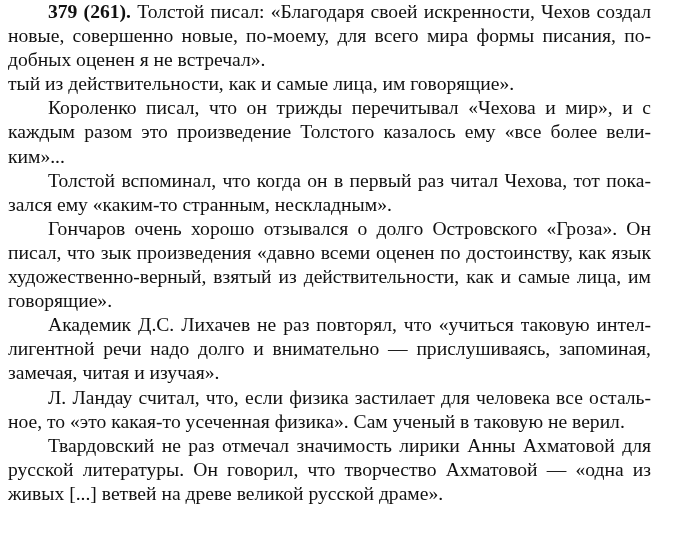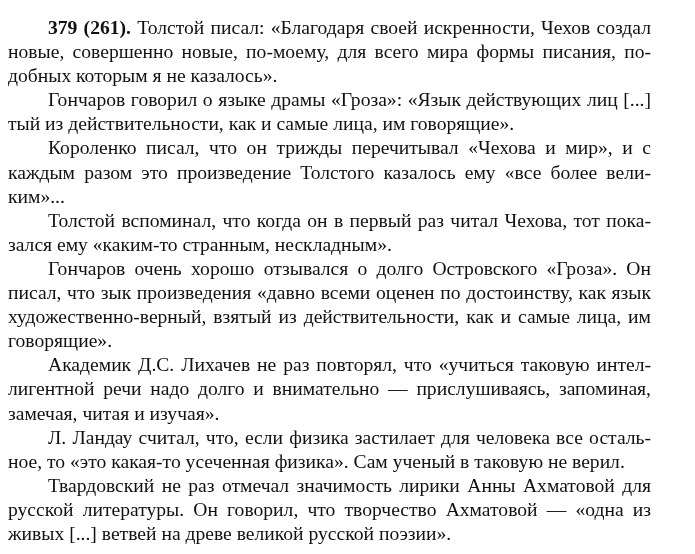--- a/index.html
+++ b/index.html
@@ -8,21 +8,21 @@
       background: #ffffff;
     }
     body {
       width: 695px;
       height: 554px;
       overflow: hidden;
     }
     .page {
       box-sizing: border-box;
       width: 655px;
-      padding: 16px 4px 0 8px;
+      padding: 0 4px 0 8px;
       font-family: "Liberation Serif", "DejaVu Serif", serif;
       font-size: 19.6px;
       line-height: 24.1px;
       color: #111111;
       text-align: justify;
     }
     .para {
       margin: 0;
       text-indent: 40px;
       hyphens: manual;
@@ -45,25 +45,24 @@
     }
   </style>
 </head>
 <body>
 
 <div class="page">
 
   <div class="para">
     <span class="line first"><span class="num">379 (261).</span><span> Толстой писал: «Благодаря своей искренности, Чехов создал</span></span>
     <span class="line">новые, совершенно новые, по-моему, для всего мира формы писания, по-</span>
-    <span class="line last">добных которым я не казалось».</span>
+    <span class="line last">добных оценен я не встречал».</span>
   </div>
 
   <div class="para">
-    <span class="line first">Гончаров говорил о языке драмы «Гроза»: «Язык действующих лиц [...]</span>
     <span class="line last">тый из действительности, как и самые лица, им говорящие».</span>
   </div>
 
   <div class="para">
     <span class="line first">Короленко писал, что он трижды перечитывал «Чехова и мир», и с</span>
     <span class="line">каждым разом это произведение Толстого казалось ему «все более вели-</span>
     <span class="line last">ким»...</span>
   </div>
 
   <div class="para">
@@ -85,16 +84,16 @@
   </div>
 
   <div class="para">
     <span class="line first">Л. Ландау считал, что, если физика застилает для человека все осталь-</span>
     <span class="line last">ное, то «это какая-то усеченная физика». Сам ученый в таковую не верил.</span>
   </div>
 
   <div class="para">
     <span class="line first">Твардовский не раз отмечал значимость лирики Анны Ахматовой для</span>
     <span class="line">русской литературы. Он говорил, что творчество Ахматовой — «одна из</span>
-    <span class="line last">живых [...] ветвей на древе великой русской поэзии».</span>
+    <span class="line last">живых [...] ветвей на древе великой русской драме».</span>
   </div>
 
 </div>
 
 </body></html>

